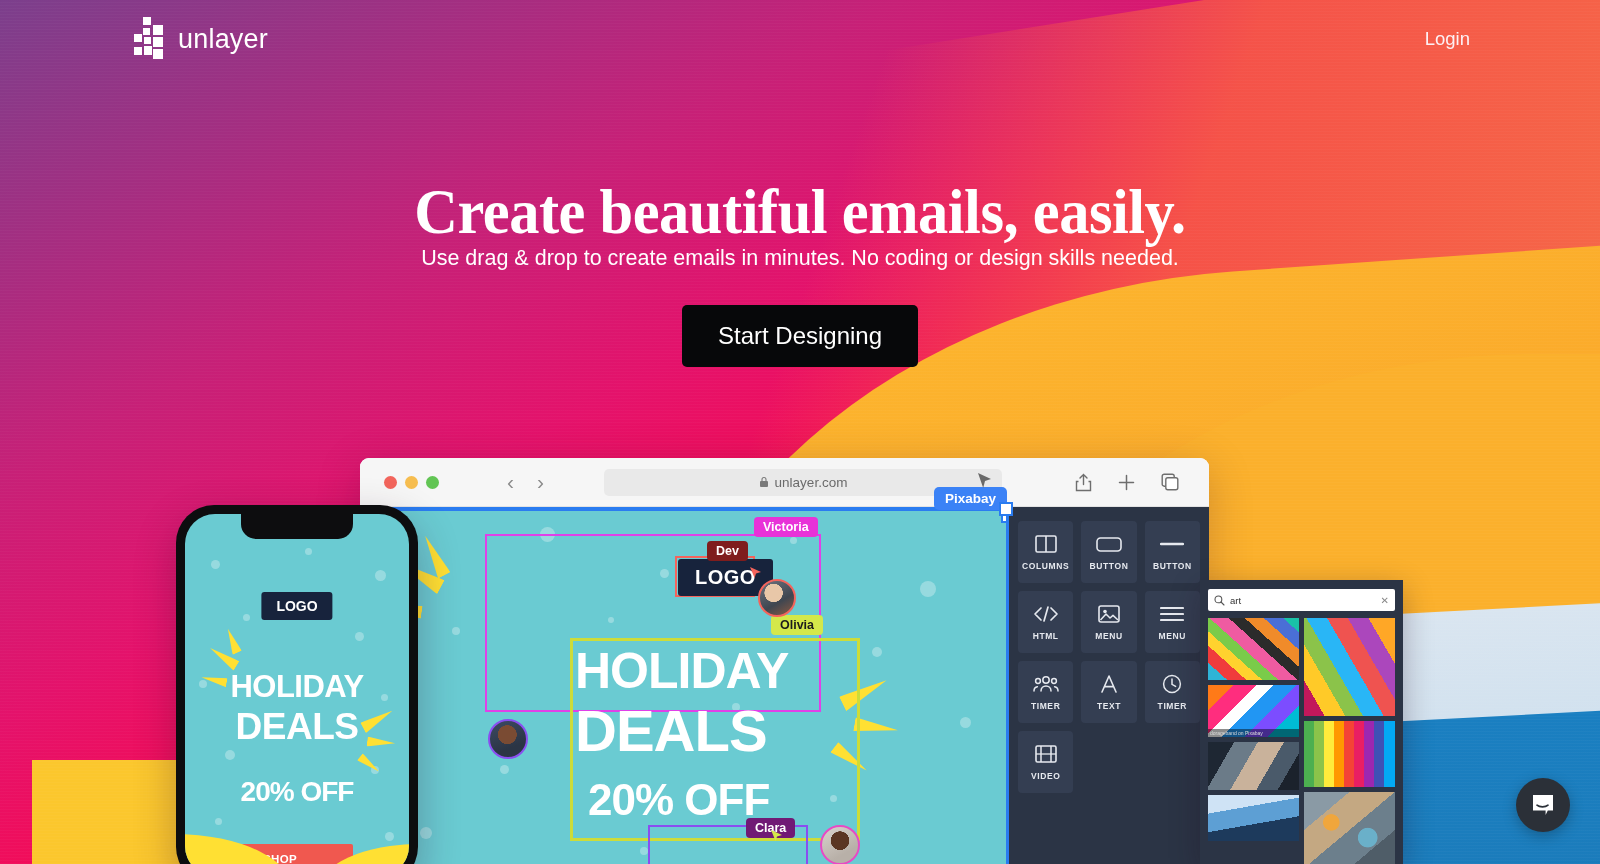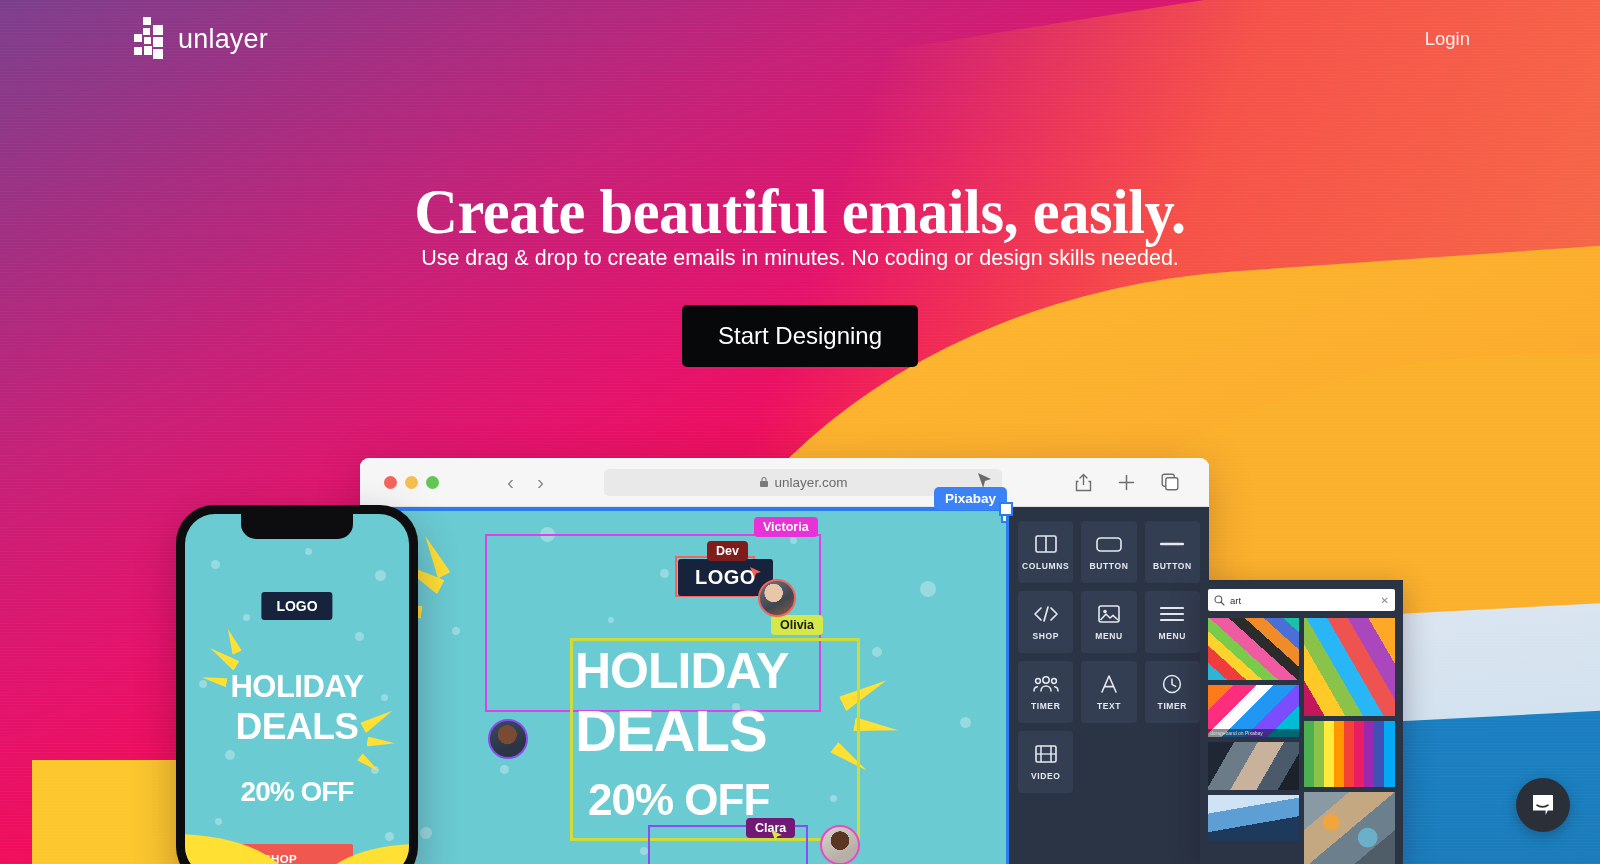--- a/index.html
+++ b/index.html
@@ -429,21 +429,21 @@
           </span>
           <span class="pal-label">BUTTON</span>
         </div>
 
         <div class="pal-item">
           <span class="pal-ico">
             <svg width="26" height="18" viewBox="0 0 26 18">
                 <path d="M8 3L2 9l6 6M18 3l6 6-6 6M15 2l-4 14" stroke="#e6e9ef" stroke-width="1.7" fill="none" stroke-linecap="round" stroke-linejoin="round"></path>
               </svg>
           </span>
-          <span class="pal-label">SHOP</span>
+          <span class="pal-label">HTML</span>
         </div>
 
         <div class="pal-item">
           <span class="pal-ico">
             <svg width="22" height="18" viewBox="0 0 22 18">
                 <rect x="1" y="1" width="20" height="16" rx="2" stroke="#e6e9ef" stroke-width="1.6" fill="none"></rect>
                 <circle cx="7" cy="6.5" r="1.8" fill="#e6e9ef"></circle>
                 <path d="M2.5 15l5.5-6 4 4 3-2.6 5 4.6" stroke="#e6e9ef" stroke-width="1.5" fill="none" stroke-linejoin="round"></path>
               </svg>
           </span>

